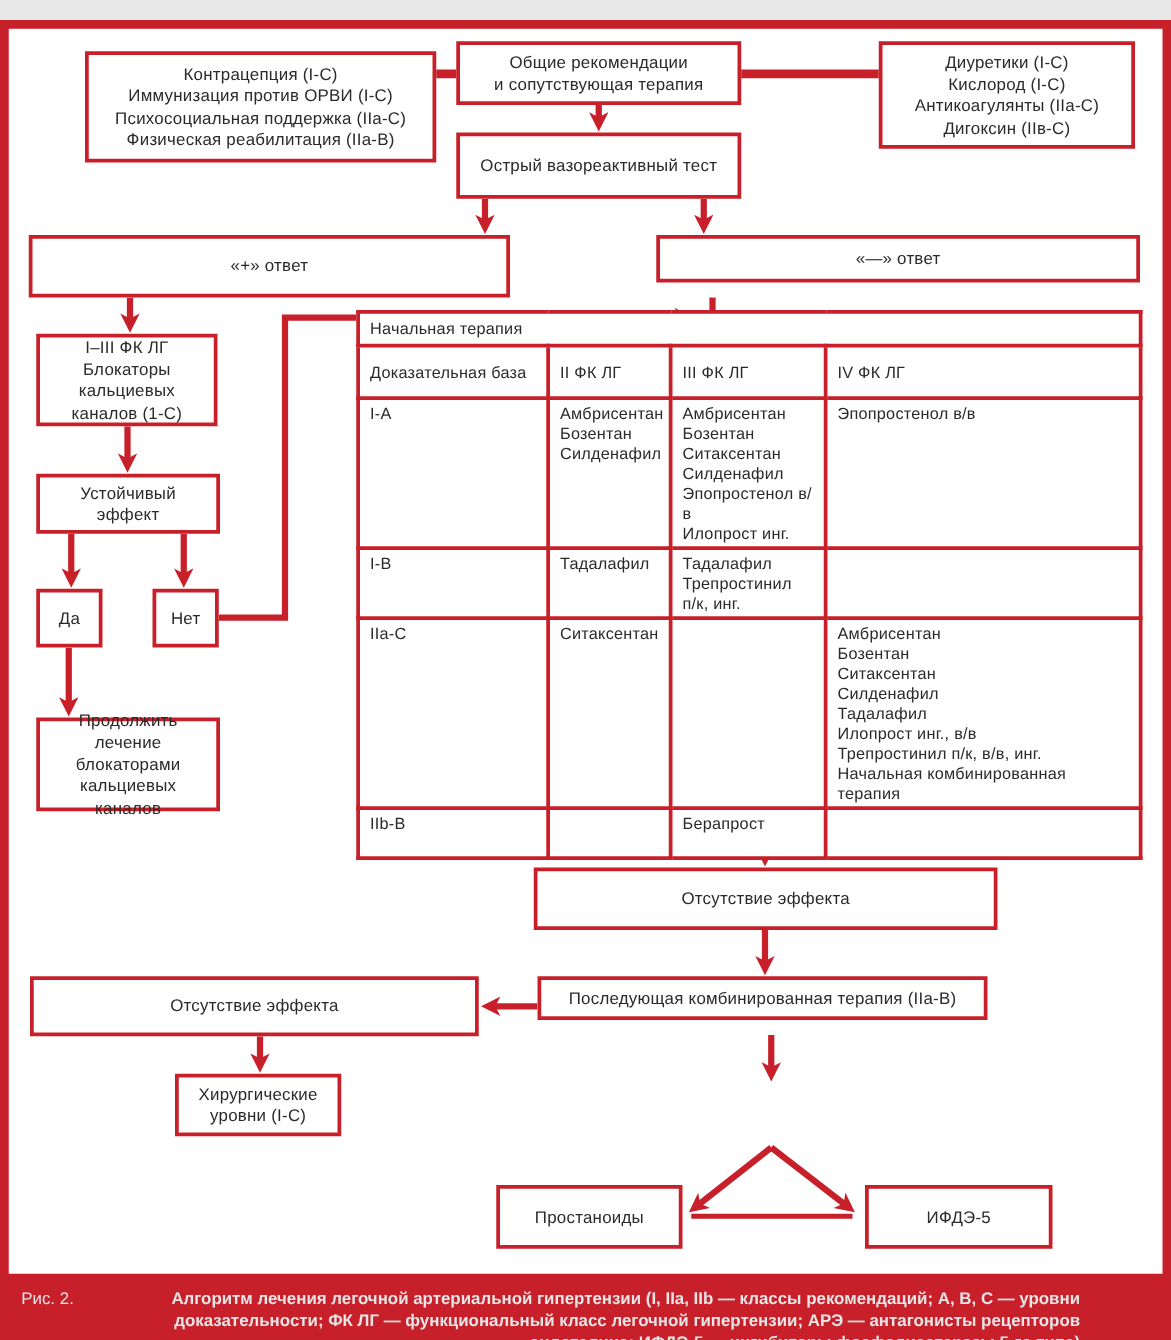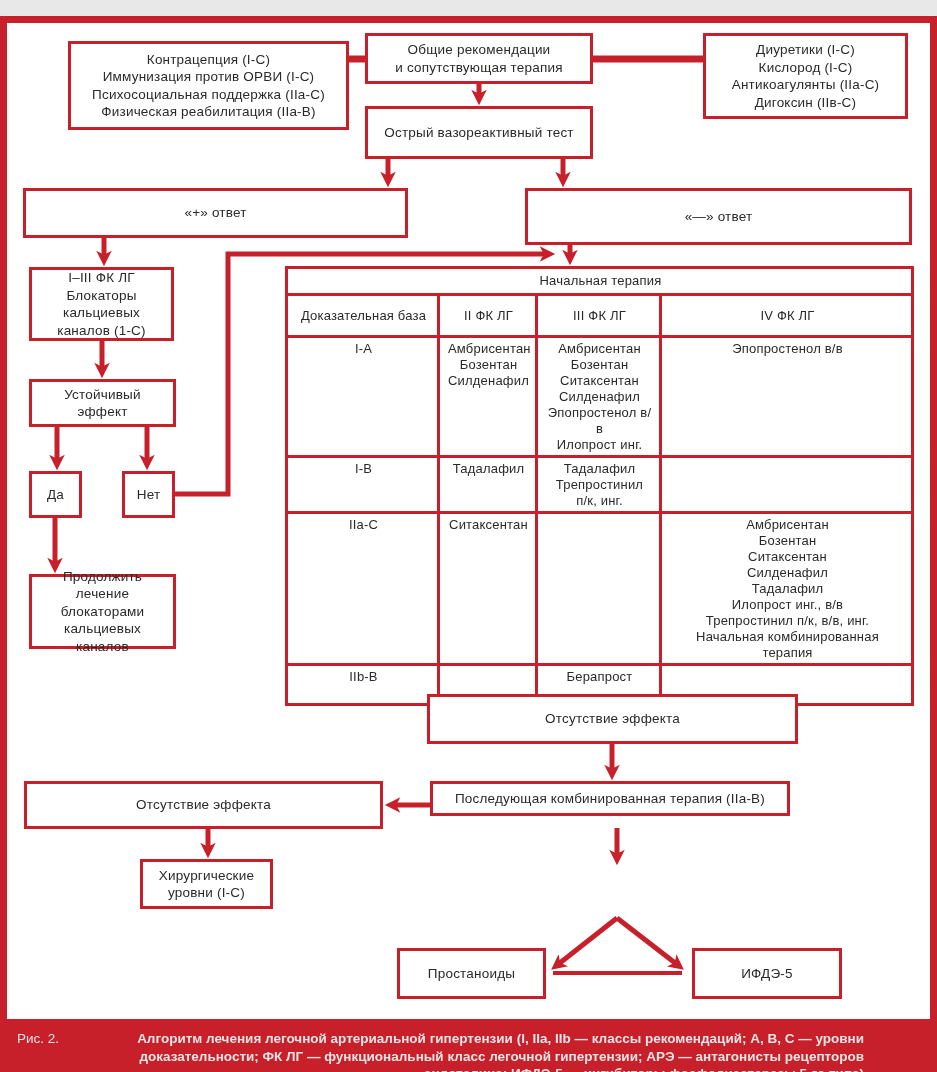--- a/index.html
+++ b/index.html
@@ -16,23 +16,23 @@
   .box{
     position:absolute;box-sizing:border-box;border:3px solid var(--red);background:#fff;
     display:flex;align-items:center;justify-content:center;text-align:center;
     white-space:pre-line;font-size:13.5px;line-height:17.5px;letter-spacing:.2px;z-index:2;
     padding:2px 4px;
   }
   svg.connectors{position:absolute;left:0;top:0;z-index:1;pointer-events:none;}
   .cn{stroke:var(--red);fill:none;}
   .ah{fill:var(--red);stroke:none;}
   table.itable{
-    position:absolute;left:285px;top:250px;width:626px;box-sizing:border-box;
+    position:absolute;left:285px;top:232px;width:626px;box-sizing:border-box;
     border-collapse:collapse;background:#fff;z-index:2;
-    font-size:13px;line-height:16px;letter-spacing:.2px;table-layout:fixed;text-align:center;
+    font-size:13px;line-height:16px;letter-spacing:.2px;table-layout:fixed;
   }
   .itable td{
     border:3px solid var(--red);padding:3px 6px 2px 8px;
     vertical-align:top;white-space:pre-line;overflow:hidden;
   }
   .itable tr.r-title td,.itable tr.r-head td{vertical-align:middle;padding-top:1px;padding-bottom:1px;}
   .caption{
     position:absolute;left:0;right:0;bottom:0;height:69px;background:var(--red);
     color:#e5e5e5;display:flex;align-items:flex-start;gap:5px;
     padding:11px 16px 0 17px;box-sizing:border-box;z-index:6;
@@ -79,21 +79,21 @@
 Психосоциальная поддержка (IIa-C)
 Физическая реабилитация (IIa-B)</div>
   <div class="box" style="left:365px;top:17px;width:228px;height:51px">Общие рекомендации
 и сопутствующая терапия</div>
   <div class="box" style="left:703px;top:17px;width:205px;height:86px">Диуретики (I-C)
 Кислород (I-C)
 Антикоагулянты (IIa-C)
 Дигоксин (IIв-C)</div>
   <div class="box" style="left:365px;top:90px;width:228px;height:53px">Острый вазореактивный тест</div>
   <div class="box" style="left:23px;top:172px;width:385px;height:50px">«+» ответ</div>
-  <div class="box" style="left:525px;top:172px;width:387px;height:57px">«—» ответ</div>
+  <div class="box" style="left:525px;top:172px;width:387px;height:38px">«—» ответ</div>
   <div class="box" style="left:29px;top:251px;width:145px;height:74px">I–III ФК ЛГ
 Блокаторы кальциевых
 каналов (1-C)</div>
   <div class="box" style="left:29px;top:363px;width:147px;height:48px">Устойчивый
 эффект</div>
   <div class="box" style="left:29px;top:455px;width:53px;height:47px">Да</div>
   <div class="box" style="left:122px;top:455px;width:53px;height:47px">Нет</div>
   <div class="box" style="left:29px;top:558px;width:147px;height:75px">Продолжить лечение
 блокаторами
 кальциевых каналов</div>

